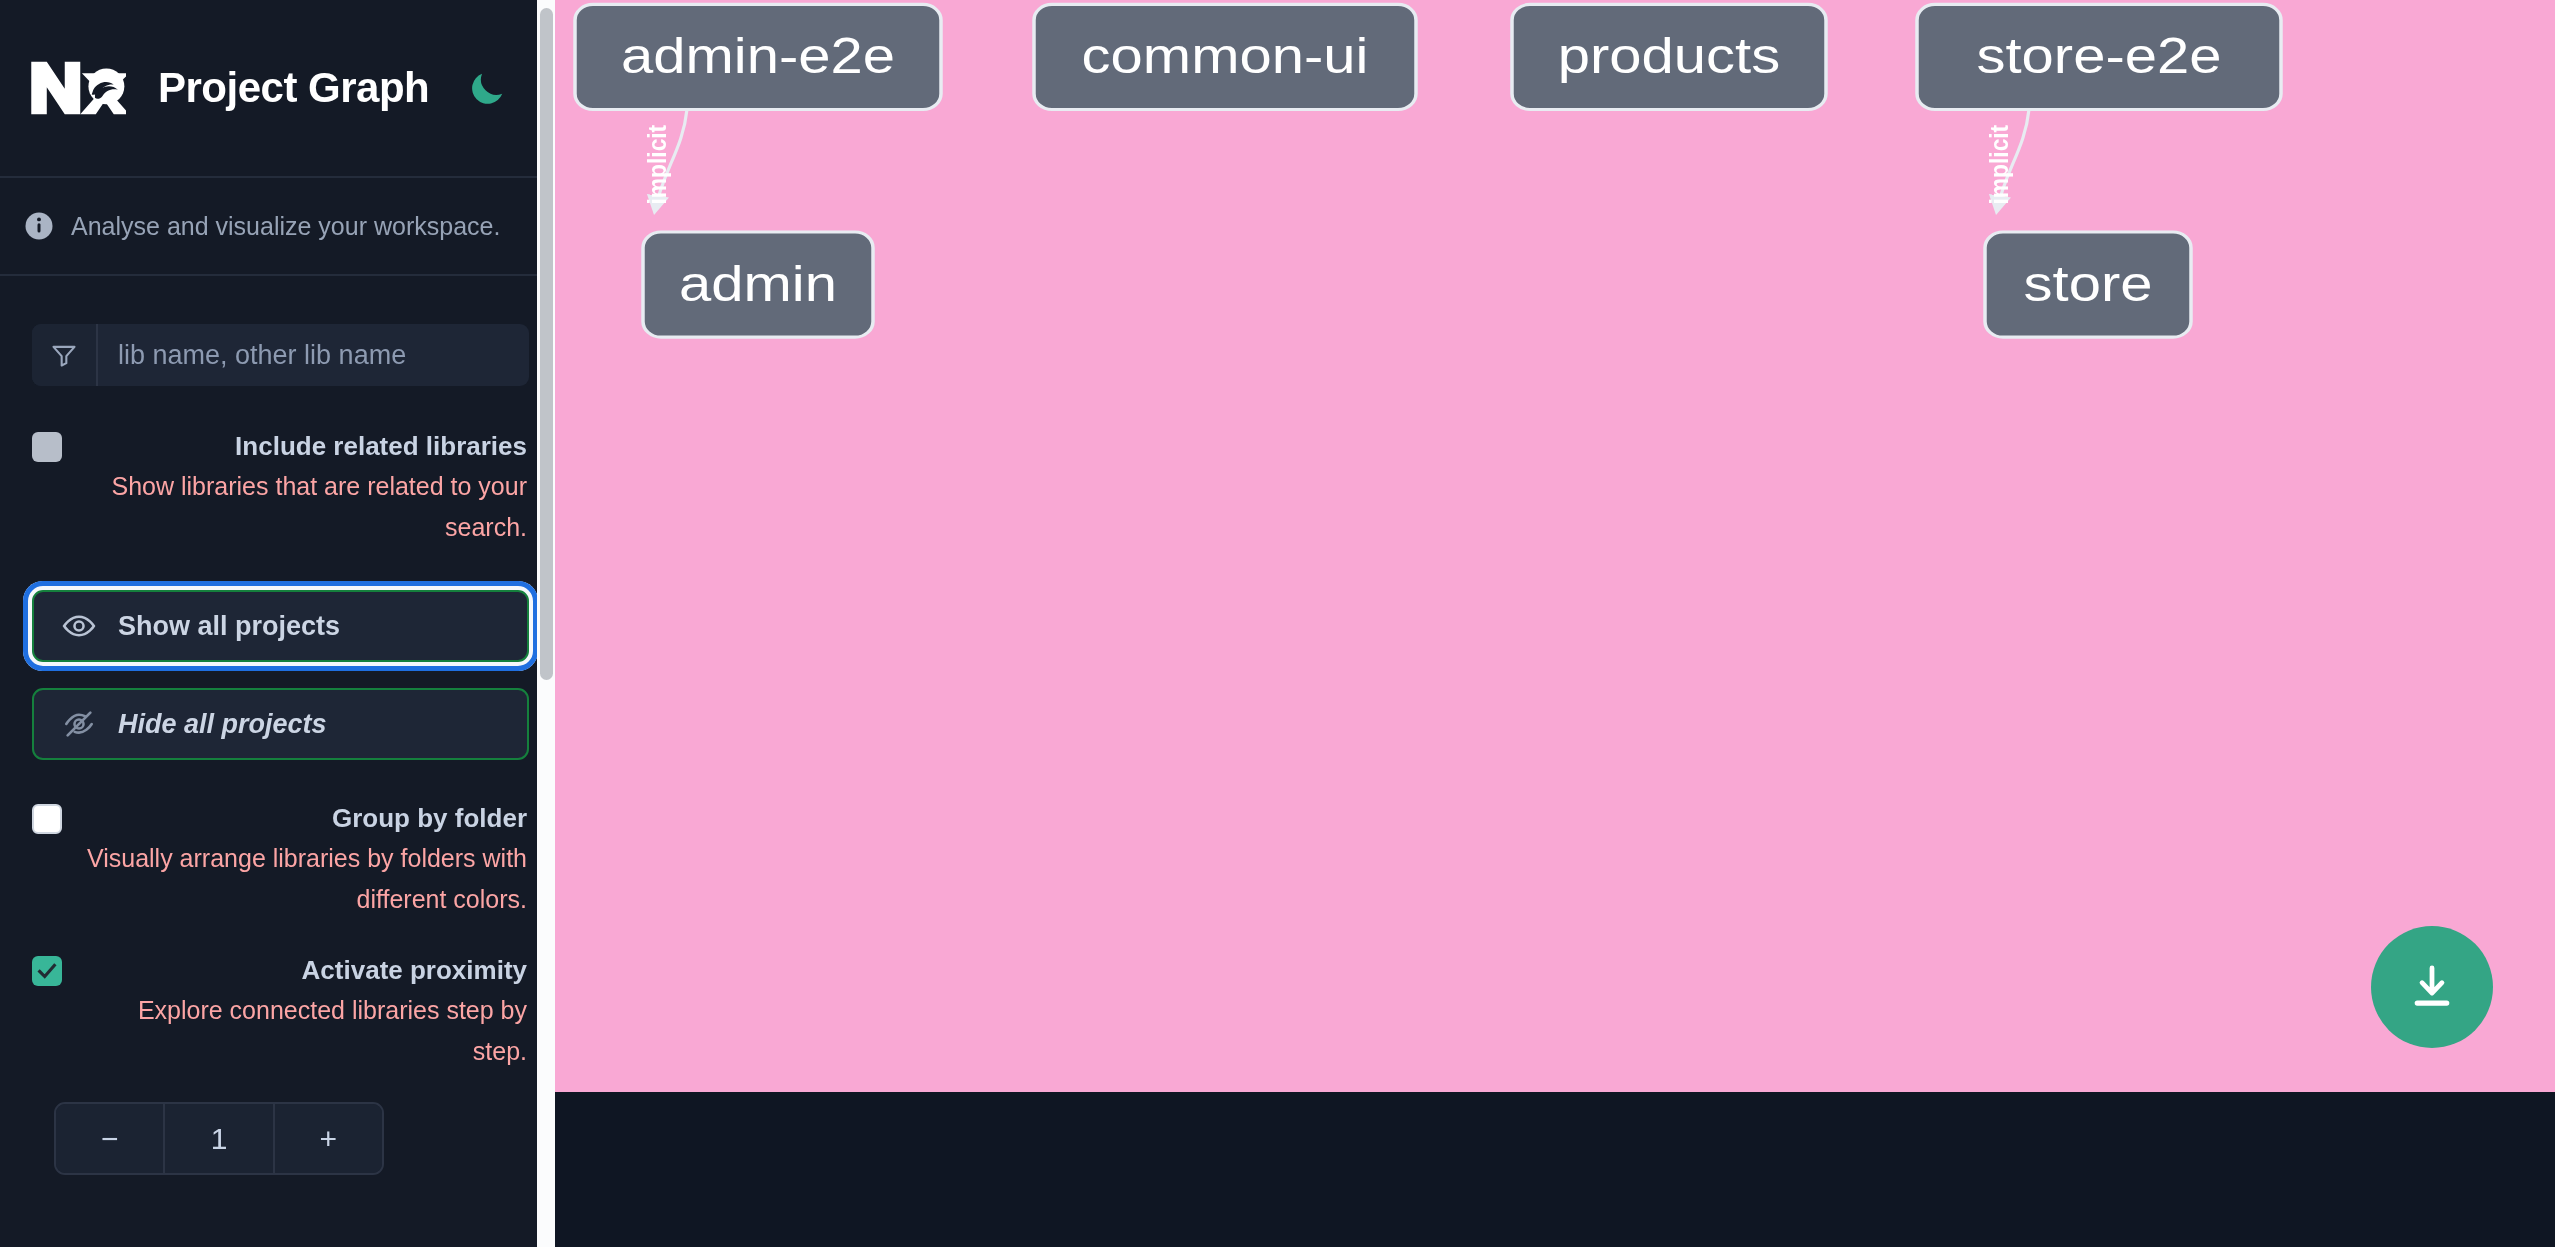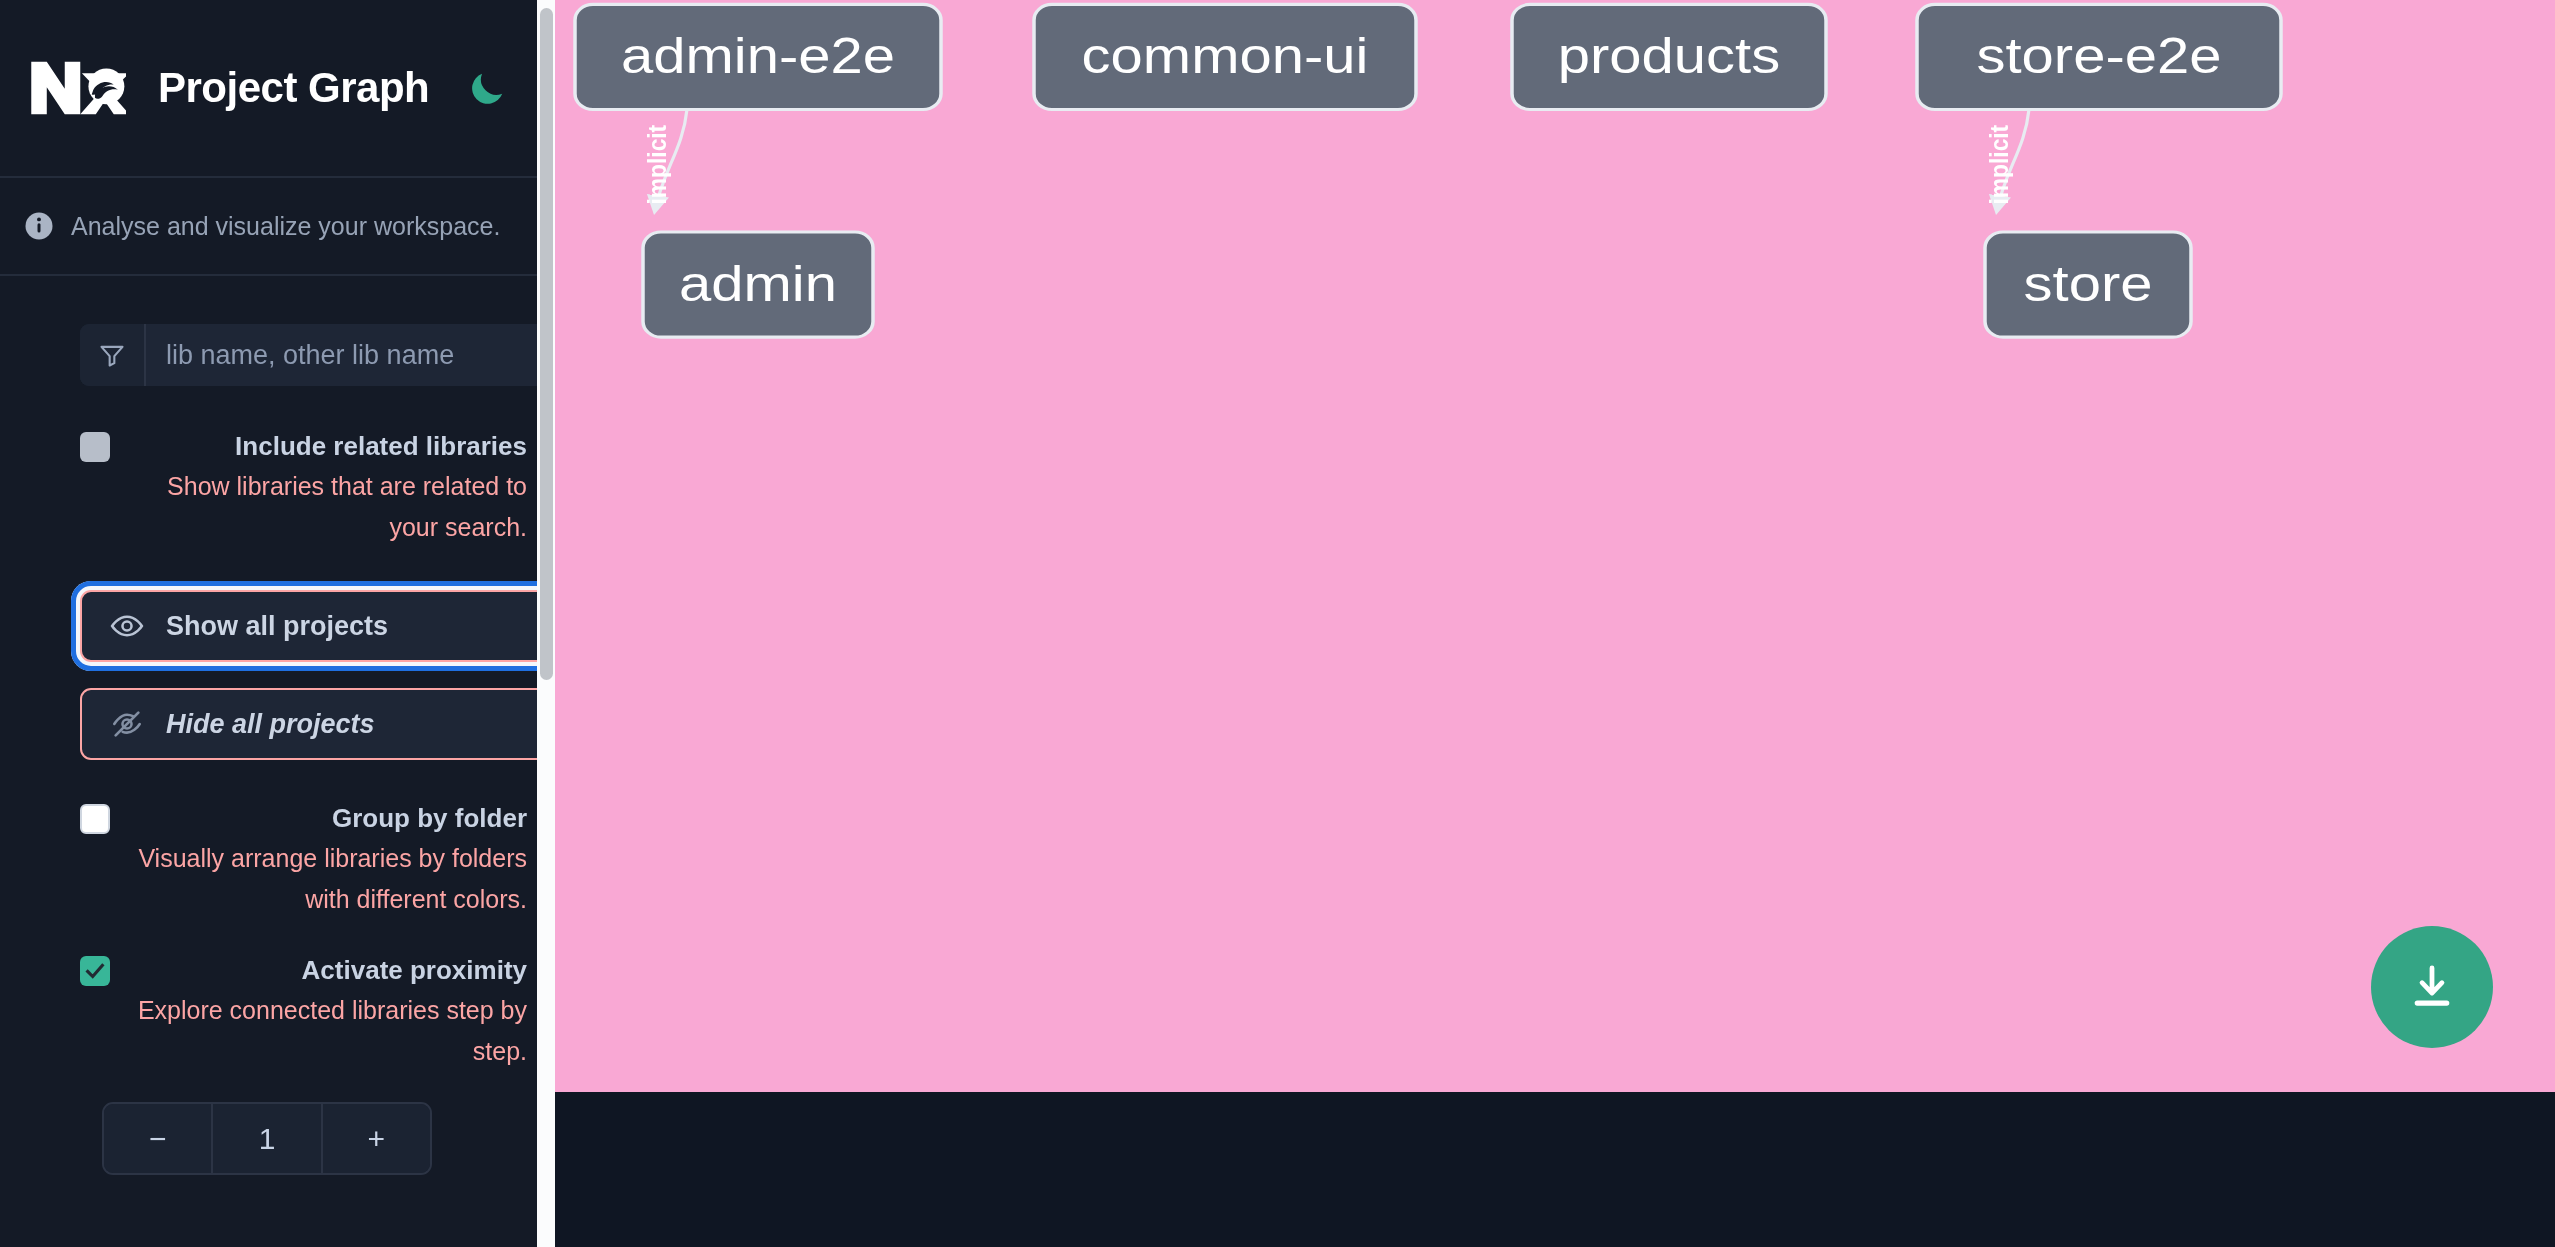--- a/index.html
+++ b/index.html
@@ -34,21 +34,21 @@
   .moon-icon { margin-left: 36px; width: 44px; height: 44px; flex:0 0 44px; display:block; }
 
   .sb-desc {
     display: flex; align-items: center; gap: 17px;
     padding: 0 24px; height: 98px;
     border-bottom: 2px solid #242c3b;
   }
   .info-icon { width: 30px; height: 30px; flex: 0 0 30px; }
   .sb-desc-text { color: #97a3b6; font-size: 25px; }
 
-  .sb-body { padding: 48px 28px 0 32px; margin-left: 48px; }
+  .sb-body { padding: 48px 28px 0 32px; }
 
   
   .search-wrap {
     display: flex; align-items: stretch;
     height: 62px; width: 497px;
     background: #1e2636;
     border-radius: 9px;
     overflow: hidden;
     margin-bottom: 40px;
   }
@@ -89,21 +89,21 @@
     max-width: 450px;
   }
 
   
   .btn-group { margin: 42px 0 38px 0; }
   .big-btn {
     position: relative;
     display: flex; align-items: center; gap: 22px;
     width: 497px; height: 72px;
     background: #1e2636;
-    border: 2px solid #fca5a5;
+    border: 2px solid #15803d;
     border-radius: 11px;
     padding-left: 28px;
     color: #ccd5e4; font-size: 27px; font-weight: 700;
     cursor: pointer;
   }
   .big-btn.focused {
     outline: 5px solid #1f6fe0;
     outline-offset: 4px;
     box-shadow: 0 0 0 9px #f4f7fb;
     margin-bottom: 14px;

